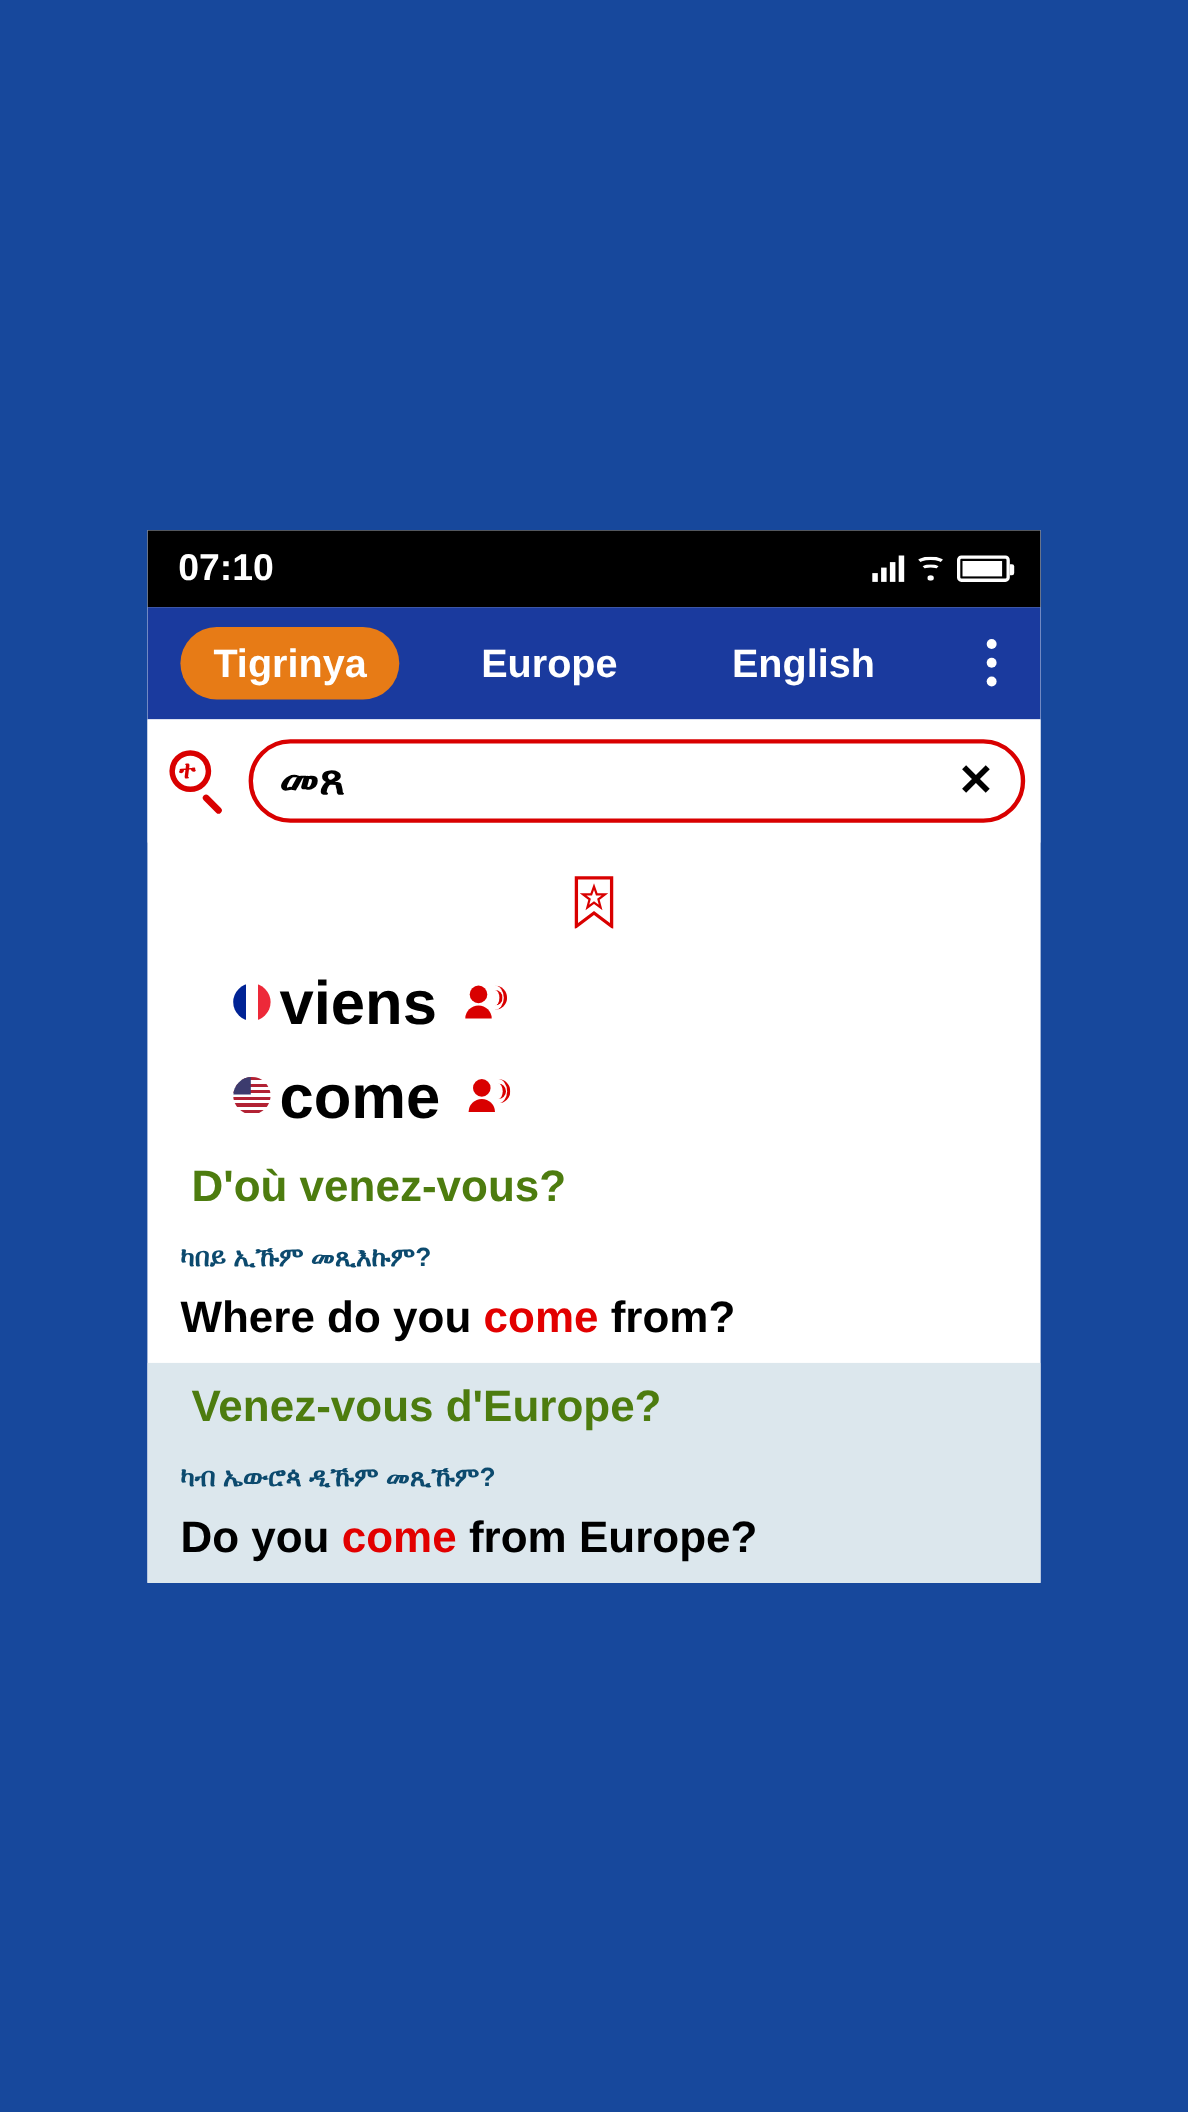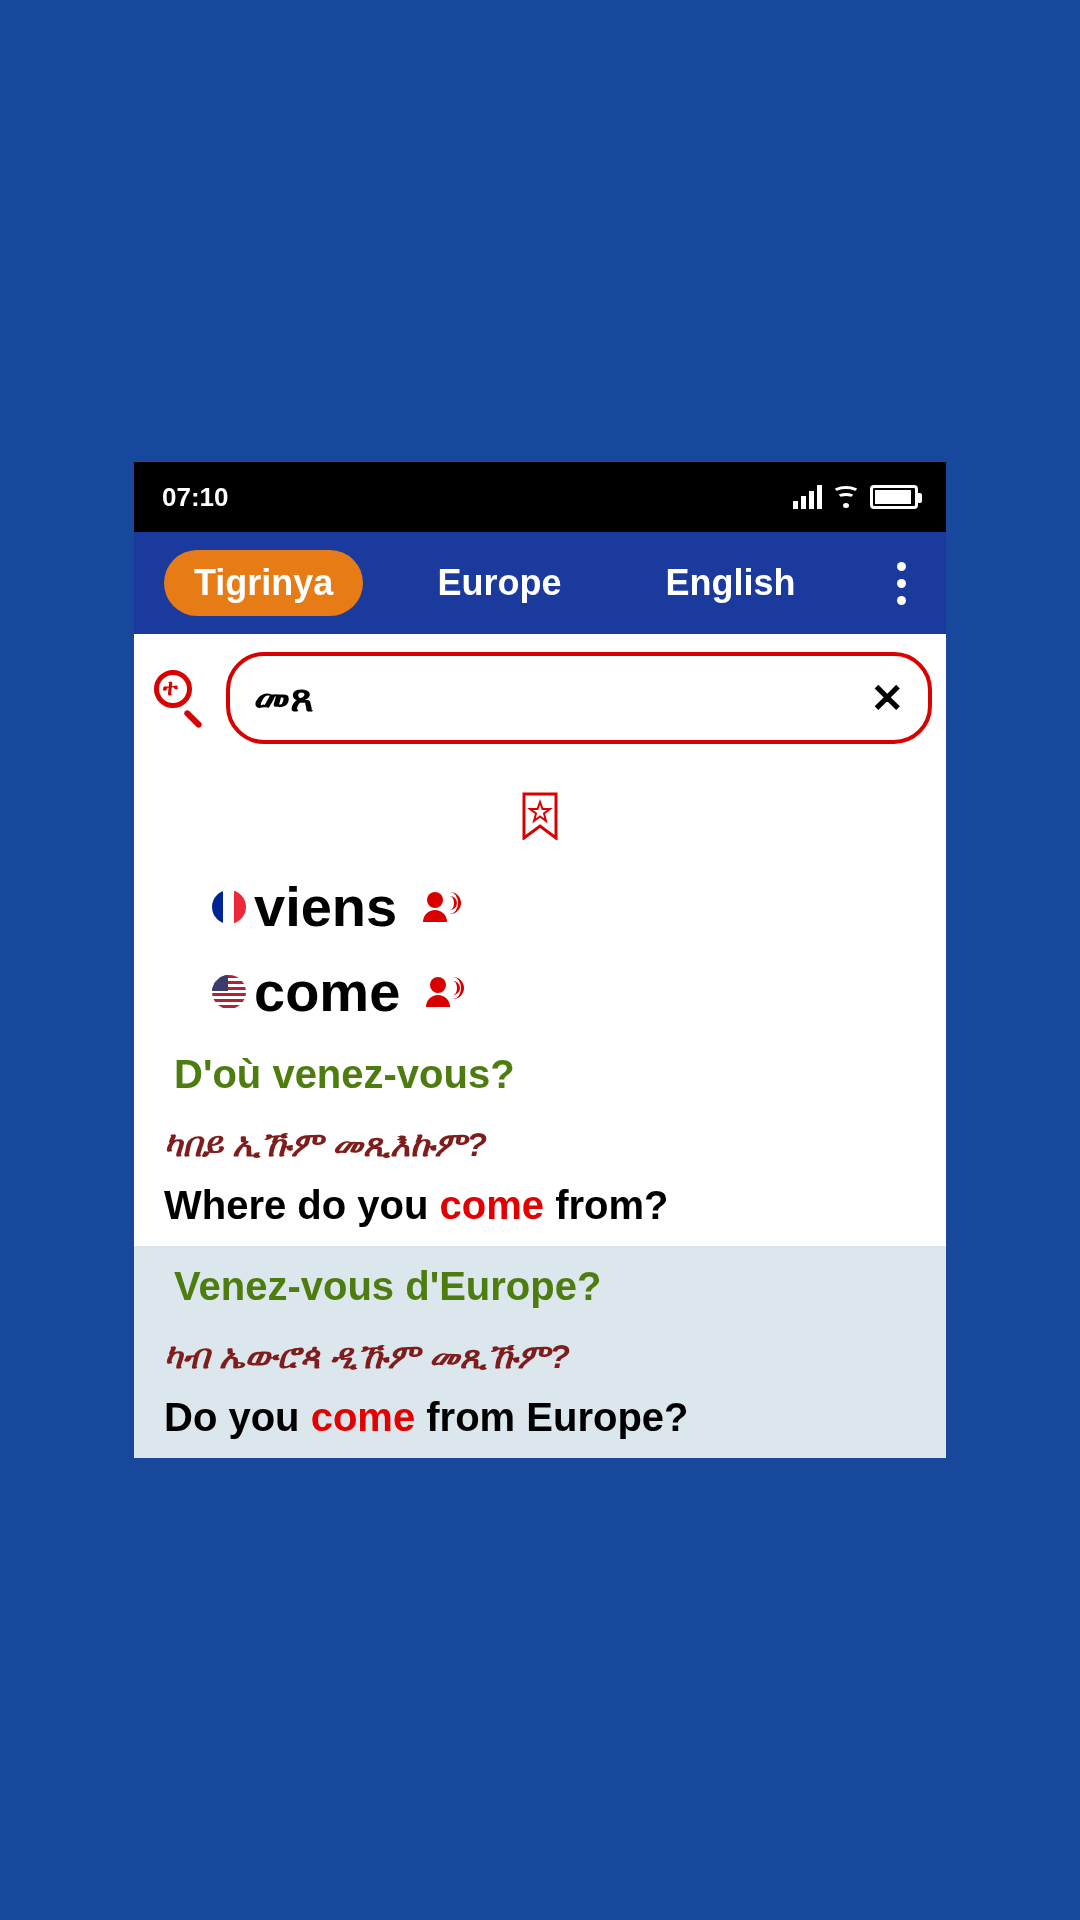--- a/index.html
+++ b/index.html
@@ -18,21 +18,21 @@
   overflow: hidden;
 }
 .status-bar {
   background: #000;
   color: #fff;
   height: 70px;
   display: flex;
   align-items: center;
   justify-content: space-between;
   padding: 0 28px;
-  font-size: 26px;
+  font-size: 34px;
   font-weight: bold;
 }
 .status-icons {
   display: flex;
   align-items: center;
   gap: 10px;
 }
 .lang-bar {
   background: #1a3a9e;
   display: flex;
@@ -103,21 +103,21 @@
   top: 7px;
   left: 15px;
   font-size: 22px;
   color: #d90000;
   font-weight: bold;
 }
 .search-box {
   flex: 1;
   border: 4px solid #d90000;
   border-radius: 38px;
-  height: 92px;
+  height: 76px;
   display: flex;
   align-items: center;
   padding: 0 24px;
   justify-content: space-between;
 }
 .search-input {
   font-size: 40px;
   font-weight: bold;
   border: none;
   outline: none;
@@ -209,25 +209,24 @@
   background: #dce7ed;
 }
 .fr-line {
   font-size: 40px;
   font-weight: bold;
   color: #4d7c0f;
   margin-bottom: 28px;
   padding-left: 10px;
 }
 .ti-line {
-  font-size: 34px;
-  font-weight: bold;
-  color: #7f1d1d;
+  font-size: 24px;
+  font-weight: bold;
+  color: #0c4a6e;
   margin-bottom: 18px;
-  font-style: italic;
 }
 .en-line {
   font-size: 40px;
   font-weight: bold;
   color: #000;
 }
 .hl { color: #e20000; }
 .battery {
   width: 48px;
   height: 24px;

